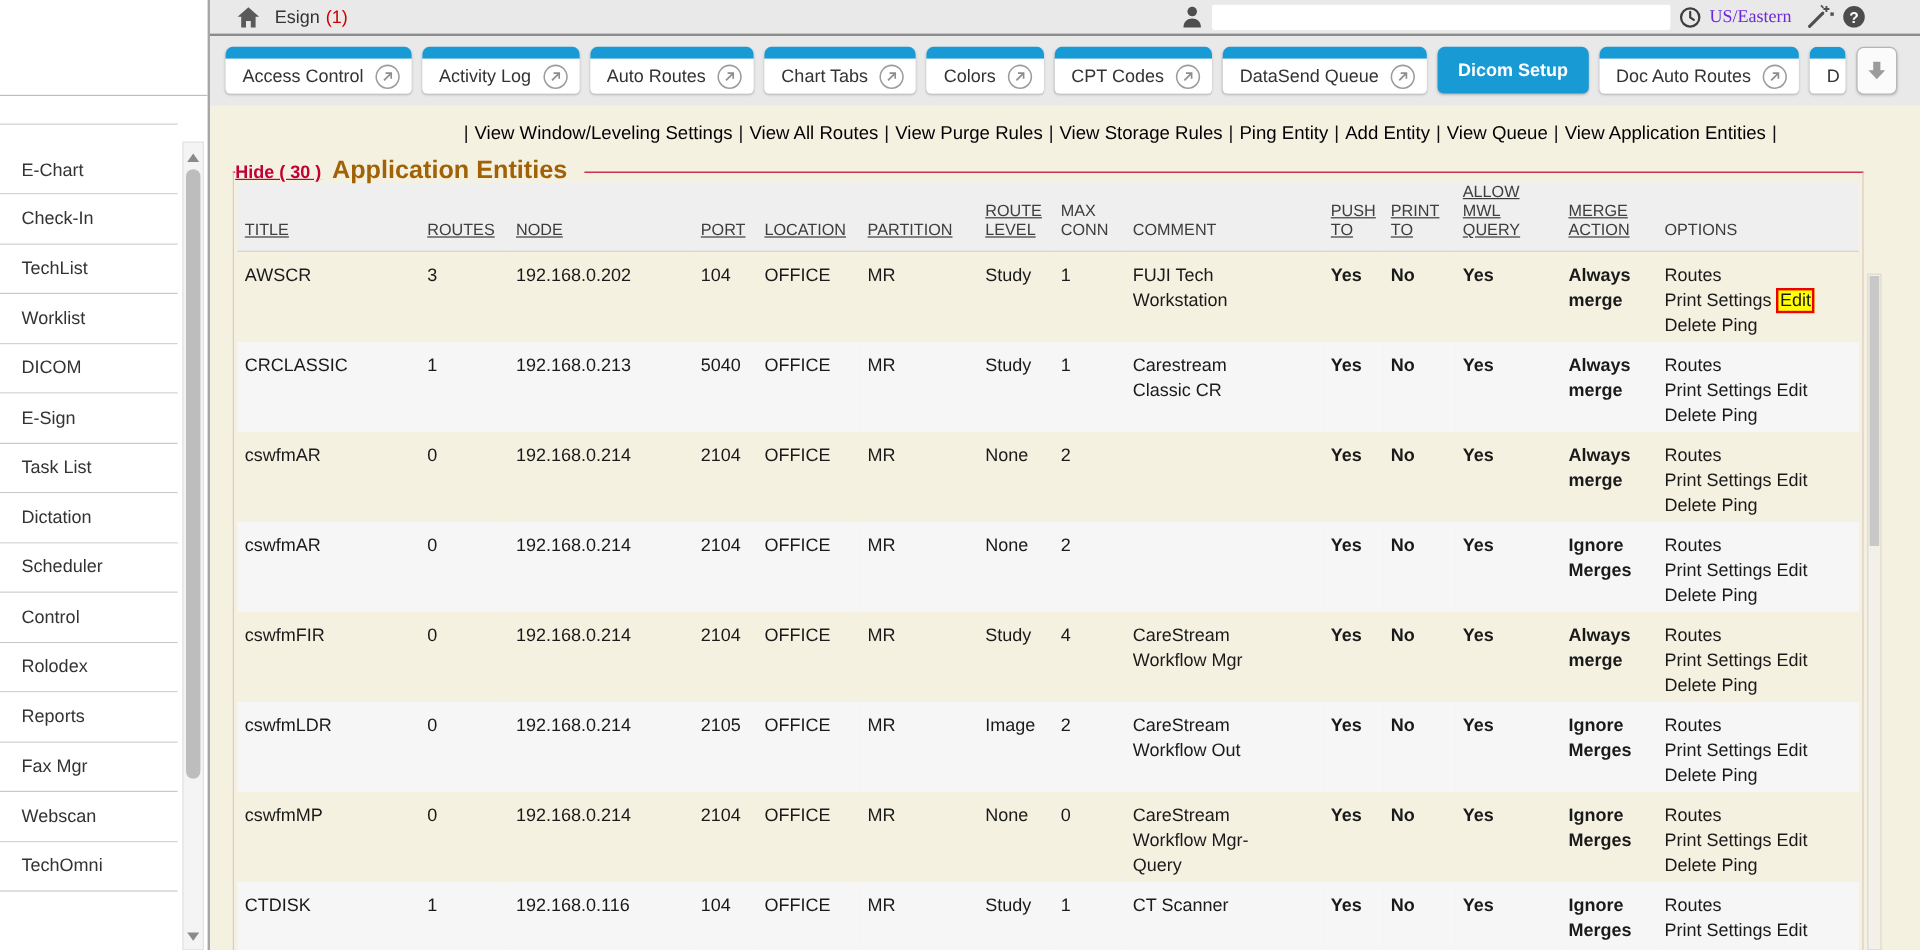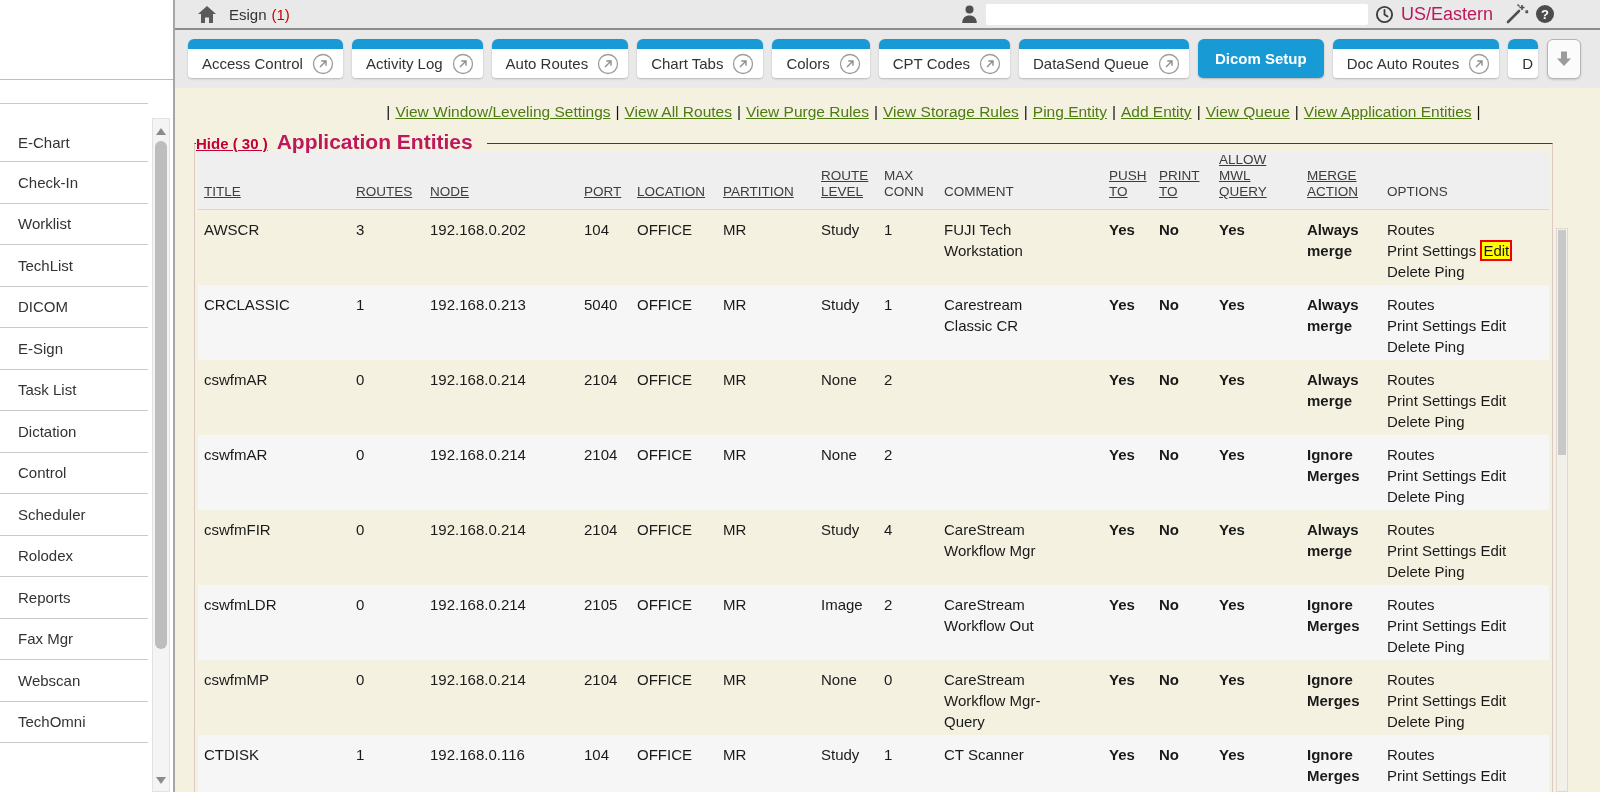--- a/index.html
+++ b/index.html
@@ -27,21 +27,21 @@
 
   
   .topbar { position:relative; height:30px; background:#e9e9e9; border-bottom:2px solid #8c8c8c;
             display:flex; align-items:center; }
   .home-btn { margin-left:22px; display:flex; align-items:center; cursor:pointer; }
   .page-label { margin-left:12px; font-size:15px; color:#333; cursor:pointer; }
   .page-badge { margin-left:5px; font-size:15px; color:#cc0000; }
   .topbar-right { margin-left:auto; margin-right:46px; display:flex; align-items:center; gap:7px; }
   .search-input { width:382px; height:21px; border:none; border-radius:2px; background:#fff;
                   font-size:14px; padding:0 6px; outline:none; font-family:"Liberation Sans",sans-serif; }
-  .tz-label { font-size:18px; color:#be185d; }
+  .tz-label { font-size:15px; color:#6d28d9;font-family:Liberation Serif, serif; }
   .help-icon { width:18px; height:18px; border-radius:50%; background:#4c4c4c; color:#fff;
                font-size:13px; font-weight:bold; display:flex; align-items:center; justify-content:center; cursor:pointer; }
 
   
   .tabstrip { height:58px; background:#e9e9e9; display:flex; align-items:flex-start;
               padding:9px 0 0 13px; gap:9px; overflow:hidden;text-align:right; }
   .tab { display:flex; flex-direction:column; flex:none; cursor:pointer;
          border-radius:6px 6px 4px 4px; box-shadow:0 1px 2px rgba(0,0,0,0.22); }
   .tab-cap { height:10px; background:#189ad5; border-radius:6px 6px 0 0; }
   .tab-body { height:29px; background:#fff; display:flex; align-items:center; gap:9px;
@@ -51,29 +51,29 @@
                     align-items:center; justify-content:center; flex-direction:row; padding:0 17px; }
   .active-label { color:#fff; font-weight:bold; font-size:15px; white-space:nowrap; }
   .tab.partial { width:30px; overflow:hidden; }
   .tab-scroll-btn { flex:none; width:34px; height:40px; background:#fbfbfb; border:1px solid #b5b5b5;
                     border-radius:6px; display:flex; align-items:center; justify-content:center;
                     cursor:pointer; box-shadow:0 1px 2px rgba(0,0,0,0.15); }
 
   
   .content { position:absolute; top:90px; left:0; right:0; bottom:0; background:#f5f1e1; }
   .quicklinks { padding:13px 0 0 92px; text-align:center; font-size:15.5px; color:#101010; white-space:nowrap; }
-  .quicklinks a { color:#4d7c0f; text-decoration:underline; cursor:pointer; }
+  .quicklinks a { color:#000000; cursor:pointer; }
   .quicklinks .sep { margin:0 5px; }
 
   .fieldset { position:absolute; left:19px; right:47px; top:53px; bottom:-40px;
               border:1px solid #dcc9c2; border-top:1px solid #c10038; padding:8px 3px 0 3px; }
   .legend { position:absolute; top:-13px; left:1px; display:flex; align-items:baseline; gap:9px;
             background:#f5f1e1; padding-right:14px;text-align:center; }
   .hide-link { font-size:15px; font-weight:bold; color:#c10038; text-decoration:underline; cursor:pointer; }
-  .section-title { font-size:21px; font-weight:bold; color:#be185d; line-height:1; }
+  .section-title { font-size:21px; font-weight:bold; color:#a16207; line-height:1; }
 
   table.entities { width:100%; border-collapse:collapse; table-layout:fixed; }
   thead th { height:56px; background:#f0eff0; vertical-align:bottom; text-align:left;
              padding:0 4px 9px 6px; font-size:13.5px; font-weight:normal; color:#3d3d3d; line-height:16px; }
   thead tr { border-bottom:1px solid #d6d6d6; }
   th.u span { text-decoration:underline; cursor:pointer; }
   th .hdr { display:inline-block; }
   th.c-mwl .hdr { max-width:52px; }
   tbody td { height:75px; vertical-align:top; padding:9px 4px 0 6px; font-size:15px; color:#1a1a1a; line-height:21px; }
   tbody tr:nth-child(even) { background:#f6f6f6; }
@@ -92,28 +92,28 @@
 </head>
 <body>
 
 <div class="app">
 
   <aside class="sidebar">
     <div class="sidebar-top-divider"></div>
     <nav class="sidebar-menu">
       <div class="side-item">E-Chart</div>
       <div class="side-item">Check-In</div>
+      <div class="side-item">TechList</div>
       <div class="side-item">Worklist</div>
-      <div class="side-item">TechList</div>
       <div class="side-item">DICOM</div>
       <div class="side-item">E-Sign</div>
       <div class="side-item">Task List</div>
       <div class="side-item">Dictation</div>
+      <div class="side-item">Scheduler</div>
       <div class="side-item">Control</div>
-      <div class="side-item">Scheduler</div>
       <div class="side-item">Rolodex</div>
       <div class="side-item">Reports</div>
       <div class="side-item">Fax Mgr</div>
       <div class="side-item">Webscan</div>
       <div class="side-item">TechOmni</div>
     </nav>
     <div class="side-scrollbar">
       <div class="sb-arrow up">
           <div class="tri-up"></div>
         </div>

